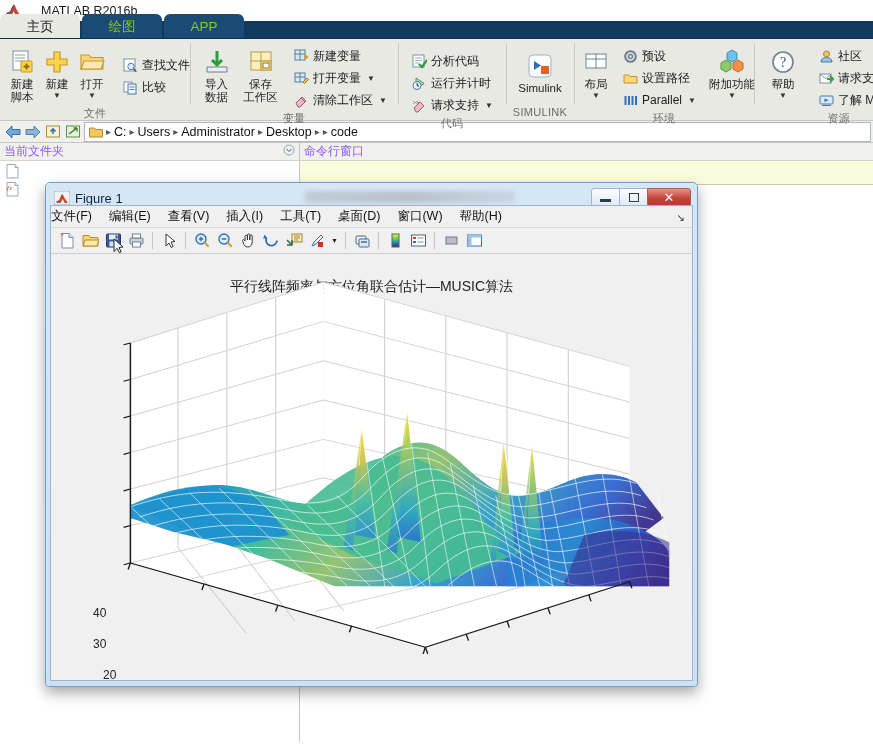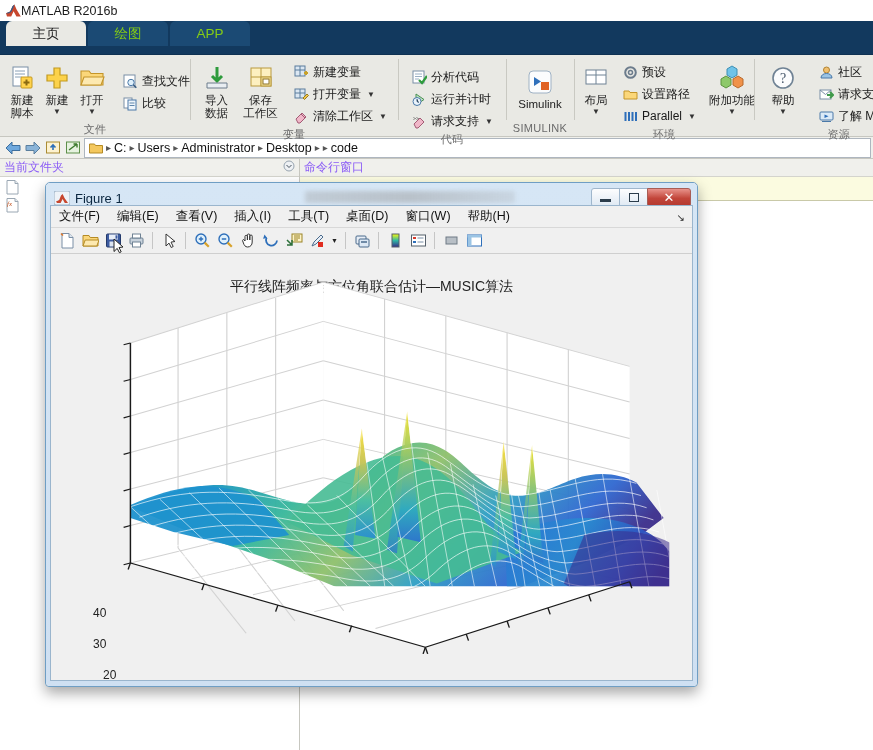--- a/index.html
+++ b/index.html
@@ -11,33 +11,33 @@
     background: #ffffff;
     overflow: hidden;
     position: relative;
   }
 
   
   #matlab-window { position:absolute; inset:0; background:#ffffff; }
 
   .titlebar {
     height: 21px; background: #ffffff;
-    display:flex; align-items:center; gap:0; padding-left:6px;
+    display:flex; align-items:center; gap:20px; padding-left:6px;
     border-bottom:0;
   }
   .ml-logo {
     width:15px; height:13px; position:relative; flex:none;
   }
   .ml-logo svg { display:block; }
   .titlebar-text { font-size:12.5px; color:#1a1a1a; font-family:"Liberation Sans",sans-serif; }
 
   
   .tabstrip {
-    height: 34px; background:#12395e;
-    display:flex; padding-left:6px;
+    height: 18px; background:#12395e;
+    display:flex; align-items:flex-end; 
     position:relative;
   }
   .tabstrip::after{
     content:""; position:absolute; left:0; right:0; bottom:0; height:1px; background:#0e3152;
   }
   .tab {
     height:25px; min-width:80px; padding:0 22px;
     display:flex; align-items:center; justify-content:center;
     font-size:13.5px; color:#84cc16;
     border-top-left-radius:6px; border-top-right-radius:6px;
@@ -155,21 +155,21 @@
   }
   .wbtn .glyph-min{ width:11px; height:3px; background:#2b3c4b; margin-top:6px;}
   .wbtn .glyph-max{ width:10px; height:9px; border:1.5px solid #2b3c4b; }
 
   .fig-inner {
     position:absolute; left:4px; right:4px; top:22px; bottom:5px;
     background:#f0f0f0; border:1px solid #9ab5cd;
   }
   .fig-menubar {
     height:22px; background:#f0f0f0; display:flex; align-items:center;
-    padding-left:8px; gap:17px; border-bottom:1px solid #d8d8d8; position:relative;
+    gap:17px; border-bottom:1px solid #d8d8d8; position:relative;
   }
   .fmenu { font-size:12.5px; color:#111; cursor:pointer; }
   .fig-menu-arrow{ position:absolute; right:7px; top:6px; font-size:10px; color:#222; }
 
   .fig-toolbar {
     height:26px; background:#f0f0f0; display:flex; align-items:center;
     padding-left:5px; gap:1px; border-bottom:1px solid #cfcfcf;
   }
   .tbtn { width:22px; height:22px; display:flex; align-items:center; justify-content:center;
           cursor:pointer; border:1px solid transparent; border-radius:2px;}

